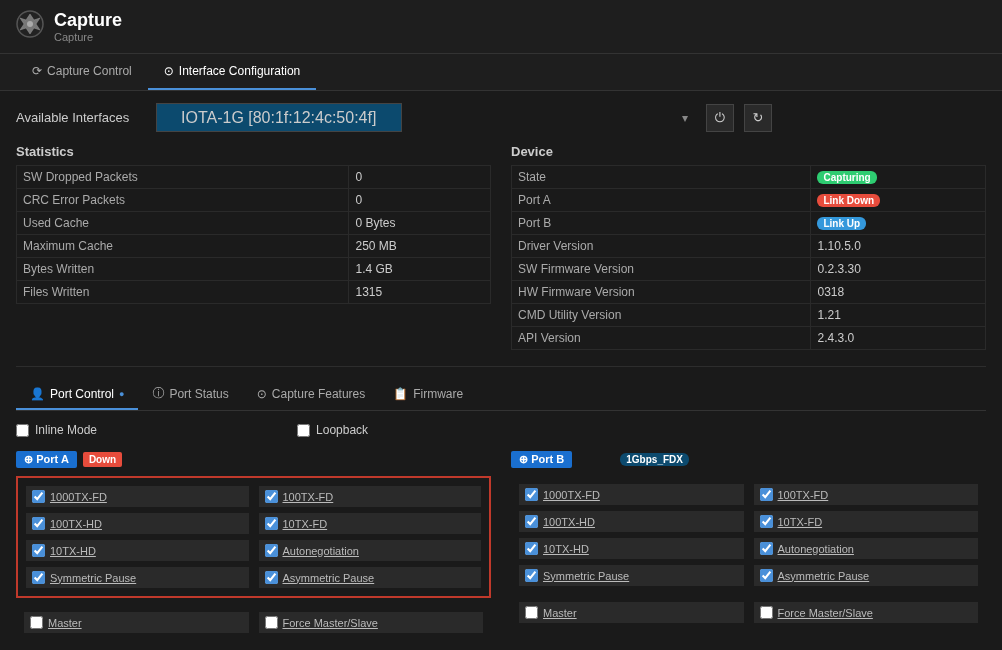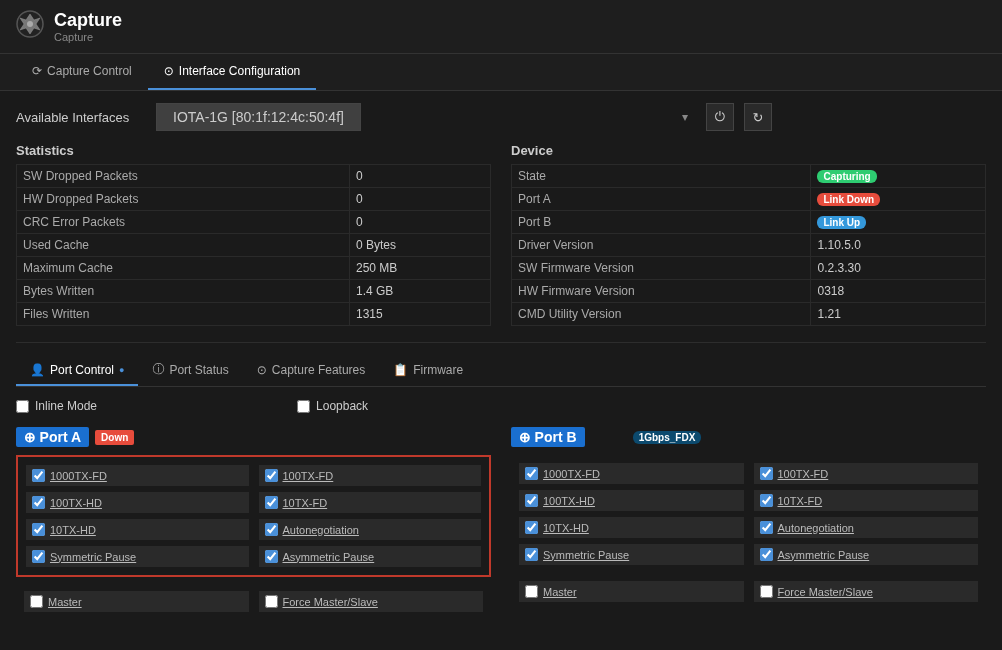--- a/index.html
+++ b/index.html
@@ -59,25 +59,25 @@
       margin-bottom: 12px;
       gap: 10px;
     }
     .interfaces-label {
       font-size: 13px;
       color: #ccc;
       min-width: 130px;
     }
     .interfaces-select {
       flex: 1;
-      background: #404040;
+      background: #0c4a6e;
       border: 1px solid #444;
       color: #ccc;
-      padding: 5px 16px;
-      font-size: 14px;
+      padding: 5px 24px;
+      font-size: 16px;
       appearance: none;
       -webkit-appearance: none;
       cursor: pointer;
       max-width: 540px;
     }
     .interfaces-select-wrapper {
       position: relative;
       flex: 1;
       max-width: 540px;
     }
@@ -177,21 +177,21 @@
     .port-section { flex: 1; }
     .port-header {
       display: flex; align-items: center; gap: 6px;
       margin-bottom: 8px;
     }
     .port-badge {
       background: #1a6fcf;
       color: #fff;
       padding: 2px 8px;
       border-radius: 2px;
-      font-size: 14px;
+      font-size: 11px;
       font-weight: bold;
     }
     .port-status-down { background: #e74c3c; color: #fff; padding: 2px 6px; border-radius: 2px; font-size: 10px; font-weight: bold; }
 
     
     .checkbox-grid {
       display: grid;
       grid-template-columns: 1fr 1fr;
       gap: 6px 10px;
       border: 2px solid #c0392b;
@@ -263,24 +263,20 @@
 
     <div class="stats-section">
       <div class="section-title">Statistics</div>
       <table class="stat-table">
         <tbody id="stats-tbody">
             <tr>
               <td>SW Dropped Packets</td>
               <td>0</td>
             </tr>
             <tr>
-              <td>HW Dropped Packets</td>
-              <td>0</td>
-            </tr>
-            <tr>
               <td>CRC Error Packets</td>
               <td>0</td>
             </tr>
             <tr>
               <td>Used Cache</td>
               <td>0 Bytes</td>
             </tr>
             <tr>
               <td>Maximum Cache</td>
               <td>250 MB</td>
@@ -321,20 +317,24 @@
               <td>SW Firmware Version</td>
               <td>0.2.3.30</td>
             </tr>
             <tr>
               <td>HW Firmware Version</td>
               <td>0318</td>
             </tr>
             <tr>
               <td>CMD Utility Version</td>
               <td>1.21</td>
+            </tr>
+            <tr>
+              <td>API Version</td>
+              <td>2.4.3.0</td>
             </tr>
           </tbody>
       </table>
     </div>
   </div>
 
   <div class="divider"></div>
 
   <div class="sub-tabs">
     <div class="sub-tab active">

